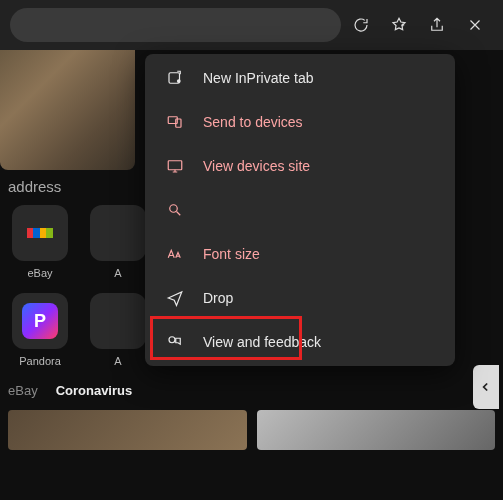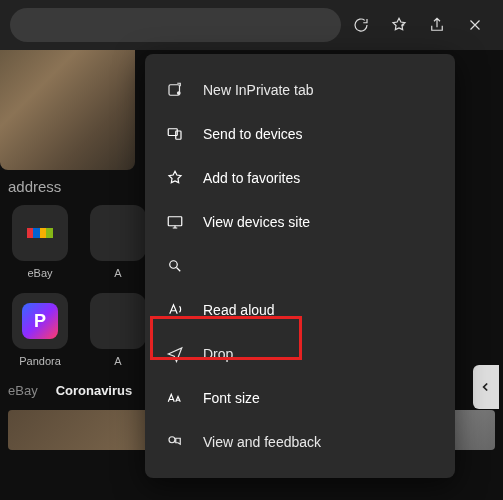--- a/index.html
+++ b/index.html
@@ -98,30 +98,30 @@
     display:flex;align-items:center;justify-content:center;color:#222;font-weight:bold;
   }
 
   
   .menu {
     position:absolute;
     top:54px; left:145px;
     width:310px;
     background:#2b2b2b;
     border-radius:8px;
-    padding:14px 0;
+    padding:2px 0;
     box-shadow:0 8px 30px rgba(0,0,0,.6);
     text-align:center;
   }
   .menu-item {
     display:flex; align-items:center;
     height:44px;
     padding:0 20px;
     gap:18px;
-    color:#ffffff;
+    color:#fca5a5;
     font-size:14px;
     cursor:pointer;
   }
   .menu-item.enabled { color:#e8e8e8; }
   .menu-icon {
     width:20px; height:20px;
     display:flex; align-items:center; justify-content:center;
     flex-shrink:0;
   }
   .highlight-box {
@@ -226,80 +226,63 @@
   <div class="menu-item">
     <span class="menu-icon">
       <svg viewBox="0 0 24 24" width="18" height="18">
           <rect x="3" y="5" width="12" height="9" rx="1"></rect>
           <rect x="13" y="8" width="7" height="11" rx="1"></rect>
         </svg>
     </span>
     <span>Send to devices</span>
   </div>
 
-  <div class="menu-item">
-    <span class="menu-icon">
-      <svg viewBox="0 0 24 24" width="18" height="18">
-          <path d="M12 3l2.5 5 5.5.8-4 3.9.9 5.5L12 15.8 7.1 18.2 8 12.7 4 8.8l5.5-.8z"></path>
-        </svg>
-    </span>
-    <span>Add to favorites</span>
-  </div>
 
   <div class="menu-item">
     <span class="menu-icon">
       <svg viewBox="0 0 24 24" width="18" height="18">
           <rect x="3" y="5" width="18" height="12" rx="1"></rect>
           <path d="M9 20h6M12 17v3"></path>
         </svg>
     </span>
     <span>View devices site</span>
   </div>
 
   <div class="menu-item">
     <span class="menu-icon">
       <svg viewBox="0 0 24 24" width="18" height="18">
           <circle cx="10" cy="10" r="5"></circle>
           <path d="M14 14l5 5"></path>
         </svg>
     </span>
   </div>
 
-  <div class="menu-item">
-    <span class="menu-icon">
-      <svg viewBox="0 0 24 24" width="18" height="18">
-          <path d="M5 17l5-12 5 12M7 13h6"></path>
-          <path d="M18 7c2 2 2 6 0 8"></path>
-        </svg>
-    </span>
-    <span>Read aloud</span>
-  </div>
-
-  <div class="menu-item enabled">
-    <span class="menu-icon">
-      <svg viewBox="0 0 24 24" width="18" height="18">
-          <path d="M3 12l18-8-7 18-3-7-8-3z"></path>
-        </svg>
-    </span>
-    <span>Drop</span>
-  </div>
 
   <div class="menu-item">
     <span class="menu-icon">
       <svg viewBox="0 0 24 24" width="18" height="18">
           <path d="M3 17l4-10 4 10M4.5 14h5"></path>
           <path d="M13 17l3-7 3 7M14 15h4"></path>
         </svg>
     </span>
     <span>Font size</span>
   </div>
 
   <div class="menu-item enabled">
     <span class="menu-icon">
       <svg viewBox="0 0 24 24" width="18" height="18">
+          <path d="M3 12l18-8-7 18-3-7-8-3z"></path>
+        </svg>
+    </span>
+    <span>Drop</span>
+  </div>
+
+  <div class="menu-item enabled">
+    <span class="menu-icon">
+      <svg viewBox="0 0 24 24" width="18" height="18">
           <circle cx="8" cy="9" r="4"></circle>
           <path d="M13 7h6v8l-3-2h-3z"></path>
         </svg>
     </span>
     <span>View and feedback</span>
   </div>
 
 </div>
 
 <div class="highlight-box"></div>

